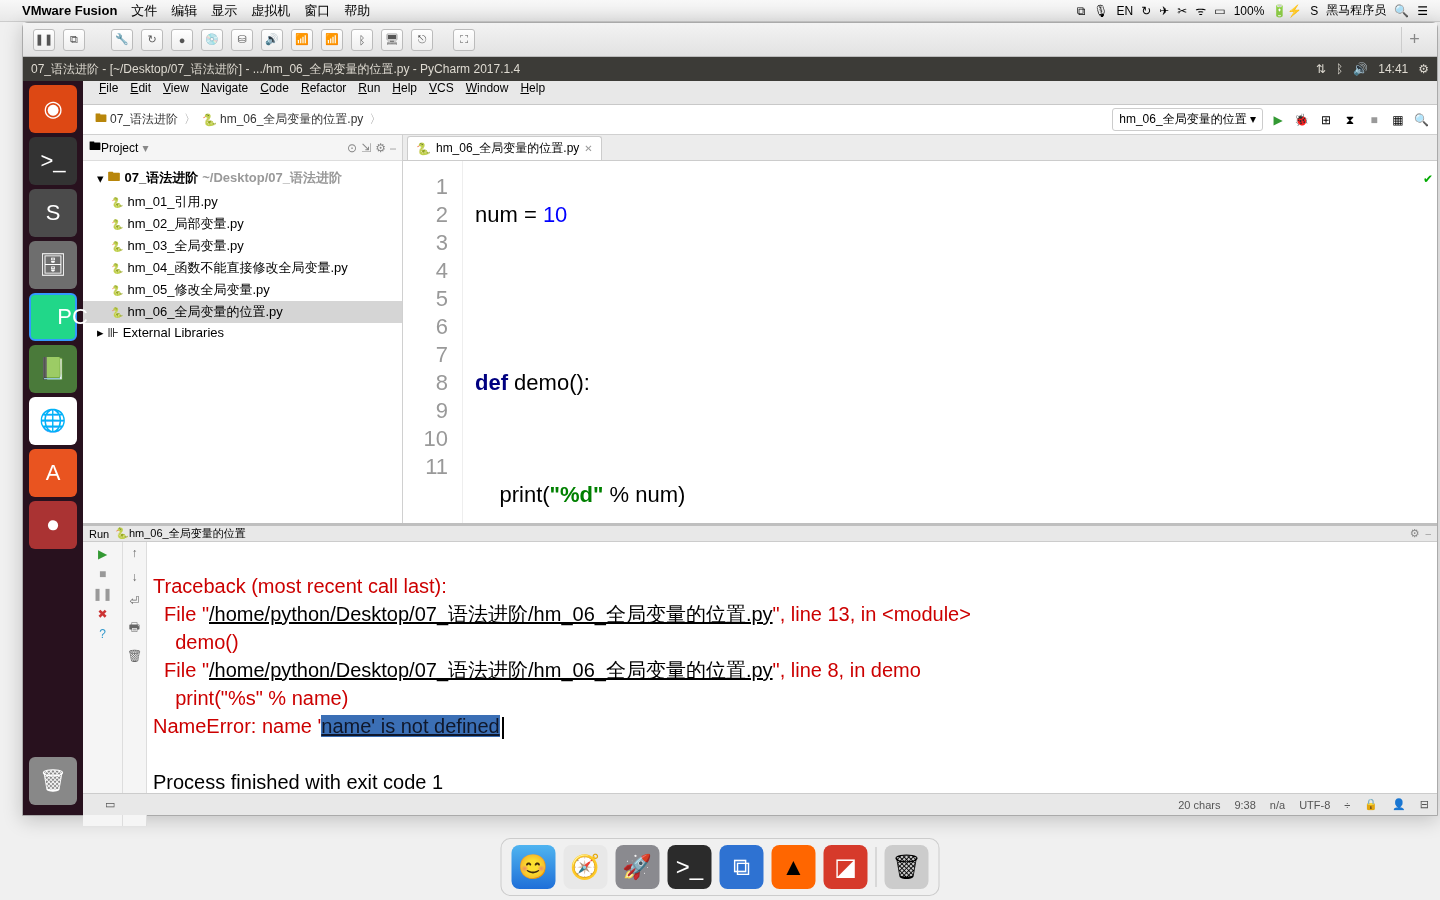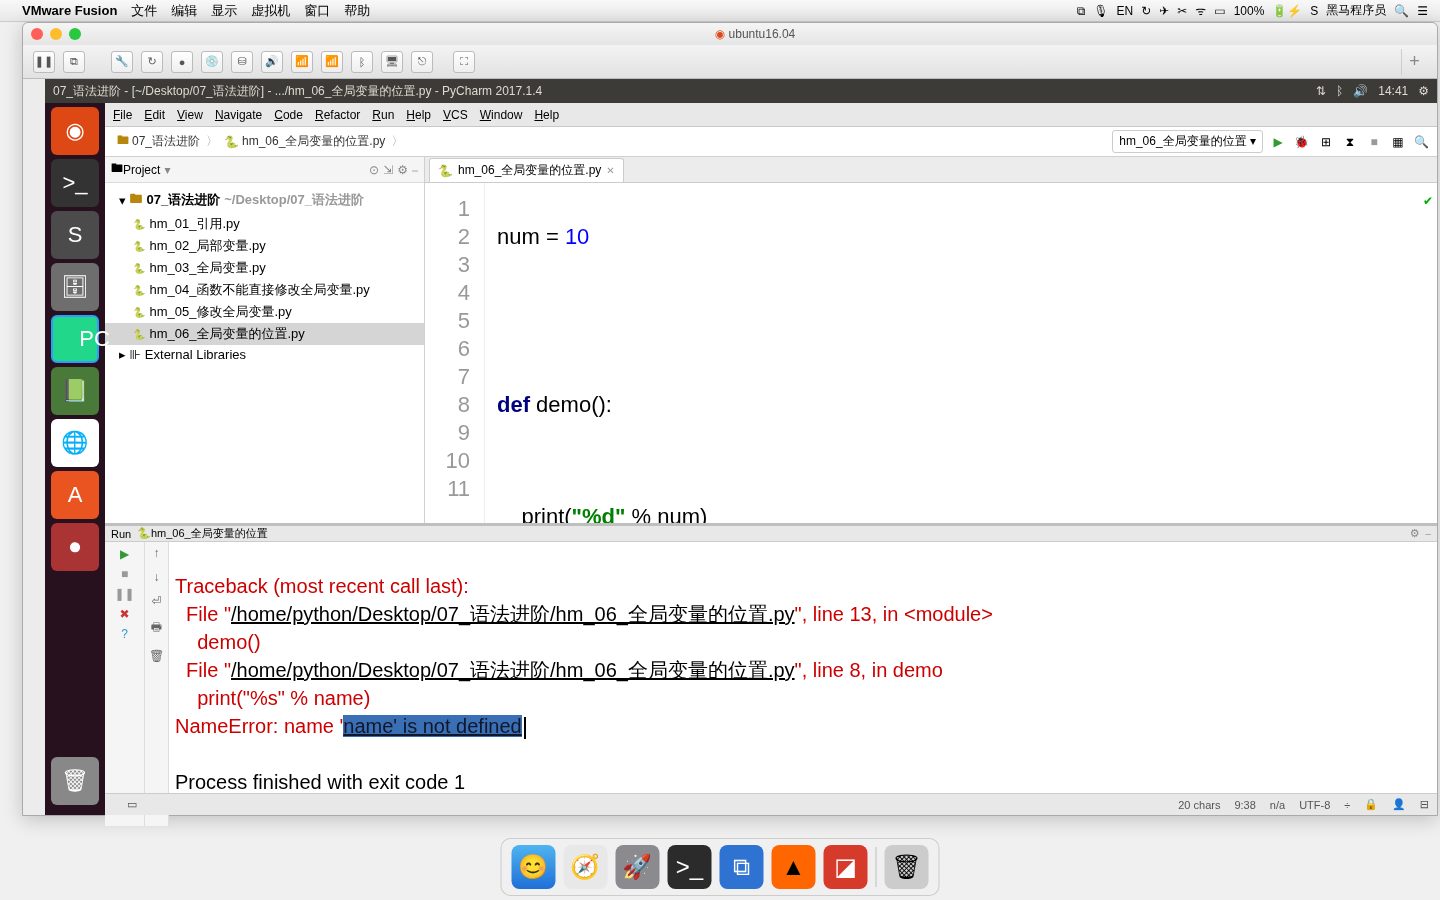--- a/index.html
+++ b/index.html
@@ -19,31 +19,31 @@
 .traffic-lights { display: flex; gap: 7px; }
 .traffic-lights .dot { width: 12px; height: 12px; border-radius: 50%; }
 .dot.red { background: #ff5f57; } .dot.yellow { background: #ffbd2e; } .dot.green { background: #28c940; }
 .vm-titlebar .title { flex: 1; text-align: center; font-size: 12px; color: #555; }
 .vm-toolbar { height: 34px; background: linear-gradient(#f3f3f3,#e2e2e2); border-bottom: 1px solid #bbb; display: flex; align-items: center; padding: 0 10px; gap: 8px; }
 .vm-toolbar .tbtn { width: 22px; height: 22px; border: 1px solid #bbb; border-radius: 3px; background: linear-gradient(#fff,#eee); display: flex; align-items: center; justify-content: center; font-size: 11px; color: #555; }
 .vm-toolbar .sep { width: 10px; }
 .vm-toolbar .add-tab { margin-left: auto; width: 26px; height: 26px; border-left: 1px solid #ccc; display:flex; align-items:center; justify-content:center; color:#888; font-size:18px;}
 
 
-.ubuntu { flex: 1; display: flex; background: #2c001e; position: relative; margin-left: 22px; }
+.ubuntu { flex: 1; display: flex; background: #2c001e; position: relative; }
 .ubuntu-top { position: absolute; top: 0; left: 0; right: 0; height: 24px; background: #3c3b37; color: #dfdbd2; display: flex; align-items: center; font-size: 12px; padding: 0 8px; z-index: 5; }
 .ubuntu-top .wt { flex: 1; }
 .ubuntu-top .ti { margin-left: 10px; }
 .launcher { width: 60px; background: rgba(40,20,30,0.85); padding-top: 28px; display: flex; flex-direction: column; align-items: center; gap: 4px; z-index: 4; }
 .launcher .licon { width: 48px; height: 48px; border-radius: 6px; display: flex; align-items: center; justify-content: center; font-size: 22px; color: #fff; }
 .li-ubuntu{background:#dd4814;} .li-term{background:#333;} .li-sub{background:#4b4b4b;} .li-files{background:#6e6e6e;}
 .li-pc{background:#21d789;color:#000;border:2px solid #39f;padding-left:39px;} .li-book{background:#4a7a3a;} .li-chrome{background:#fff;} .li-store{background:#e95420;} .li-rec{background:#a33;} .li-trash{background:#888;margin-top:auto;margin-bottom:10px;}
 
 .pycharm { position: absolute; top: 24px; left: 60px; right: 0; bottom: 0; background: #f2f2f2; display: flex; flex-direction: column; font-family: "DejaVu Sans", Arial, sans-serif; }
-.pc-menubar { height: 24px; background: #e8e8e8; border-bottom: 1px solid #c8c8c8; display: flex; align-items: center; padding: 0 8px; font-size: 12px; }
+.pc-menubar { height: 24px; background: #e8e8e8; border-bottom: 1px solid #c8c8c8; display: flex; align-items: flex-start; padding: 0 16px; font-size: 12px; }
 .pc-menubar span { margin-right: 12px; text-decoration: underline; text-decoration-color: transparent; }
 .pc-menubar span::first-letter { text-decoration: underline; }
 .pc-nav { height: 30px; background: #fff; border-bottom: 1px solid #d0d0d0; display: flex; align-items: center; padding: 0 6px; font-size: 12px; }
 .pc-nav .crumb { padding: 2px 6px; color: #333; display:flex; align-items:center; gap:3px;}
 .pc-nav .crumb .dir-icon{color:#b8860b;}
 .pc-nav .chev{color:#999;}
 .pc-nav .right { margin-left: auto; display: flex; align-items: center; gap: 6px; }
 .pc-nav .run-config { border: 1px solid #ccc; border-radius: 3px; padding: 2px 6px; background: #fff; }
 .pc-nav .rbtn { width: 18px; height: 18px; display:flex;align-items:center;justify-content:center; }
 
@@ -117,28 +117,20 @@
   <span class="status-icon">▭</span>
   <span class="status-icon">100%</span>
   <span class="status-icon">🔋⚡</span>
   <span class="status-icon">S</span>
   <span class="status-icon">黑马程序员</span>
   <span class="status-icon">🔍</span>
   <span class="status-icon">☰</span>
 </div>
 
 <div class="vm-window">
-  <div class="vm-titlebar">
-    <div class="traffic-lights">
-      <div class="dot red"></div>
-      <div class="dot yellow"></div>
-      <div class="dot green"></div>
-    </div>
-    <div class="title"><span style="color:#dd4814;">◉</span> <span>ubuntu16.04</span></div>
-  </div>
   <div class="vm-toolbar">
     <div class="tbtn">❚❚</div>
     <div class="tbtn">⧉</div>
     <div class="sep"></div>
     <div class="tbtn">🔧</div>
     <div class="tbtn">↻</div>
     <div class="tbtn">●</div>
     <div class="tbtn">💿</div>
     <div class="tbtn">⛁</div>
     <div class="tbtn">🔊</div>

